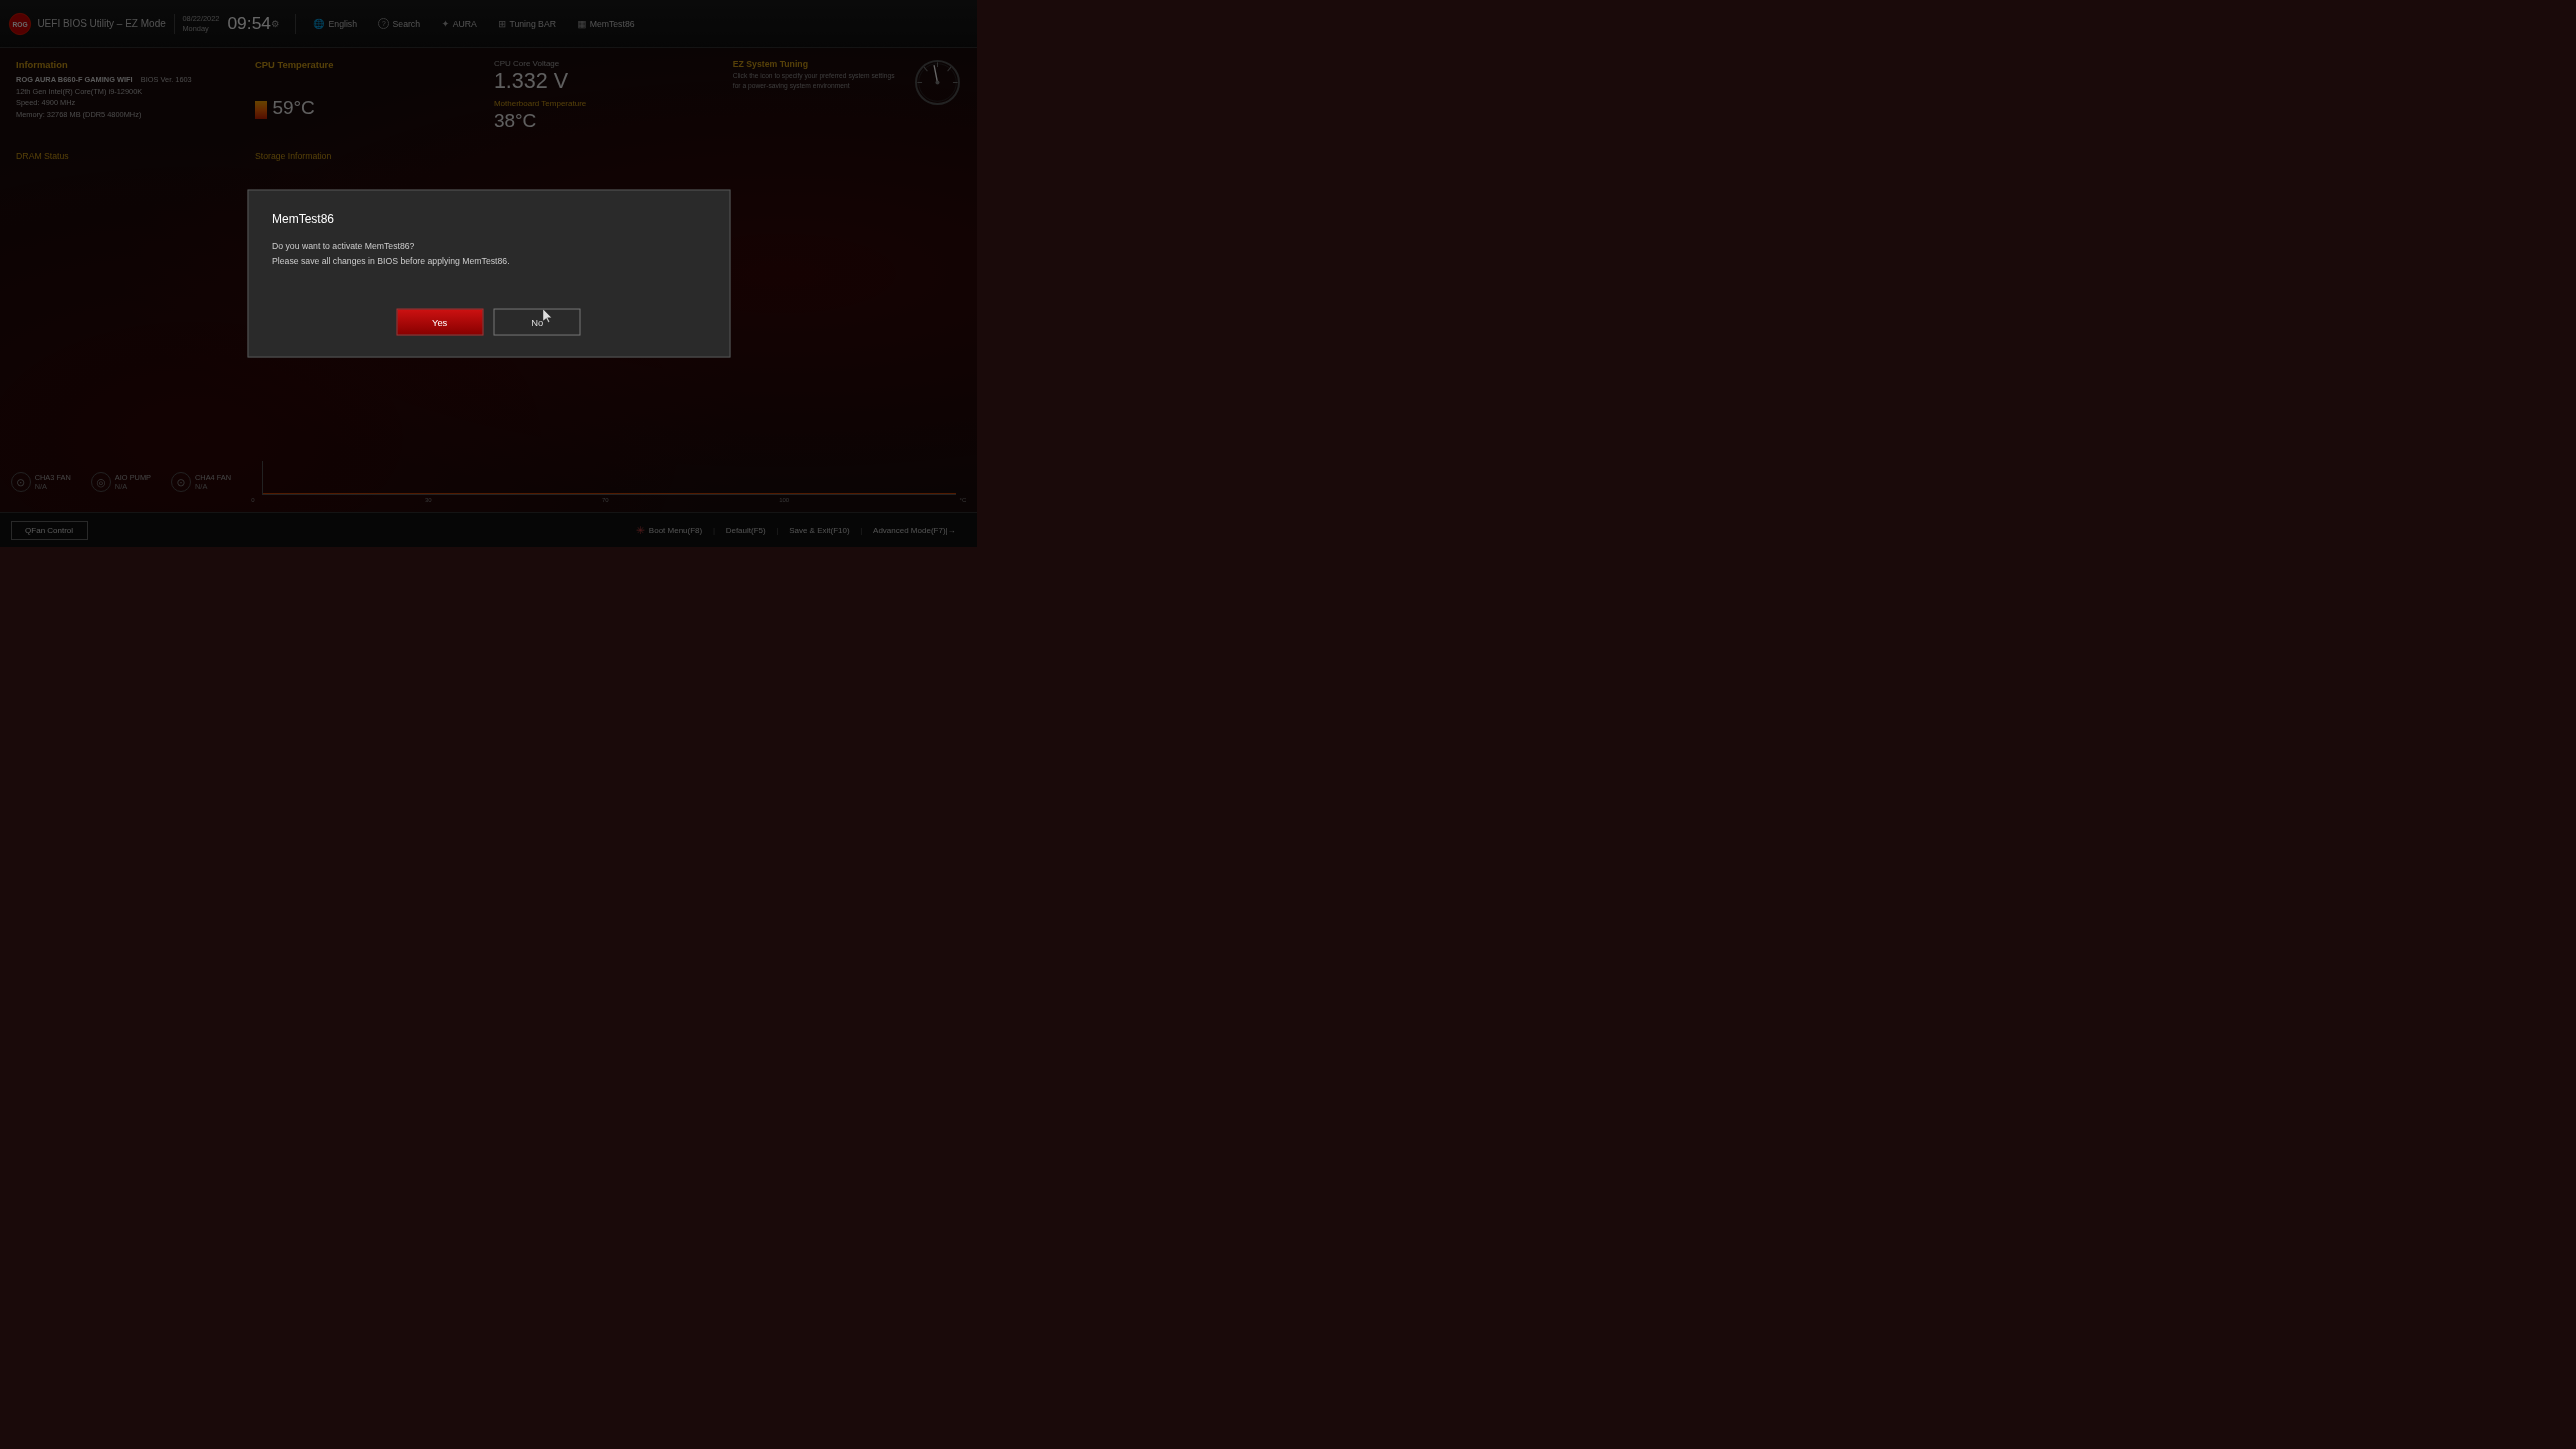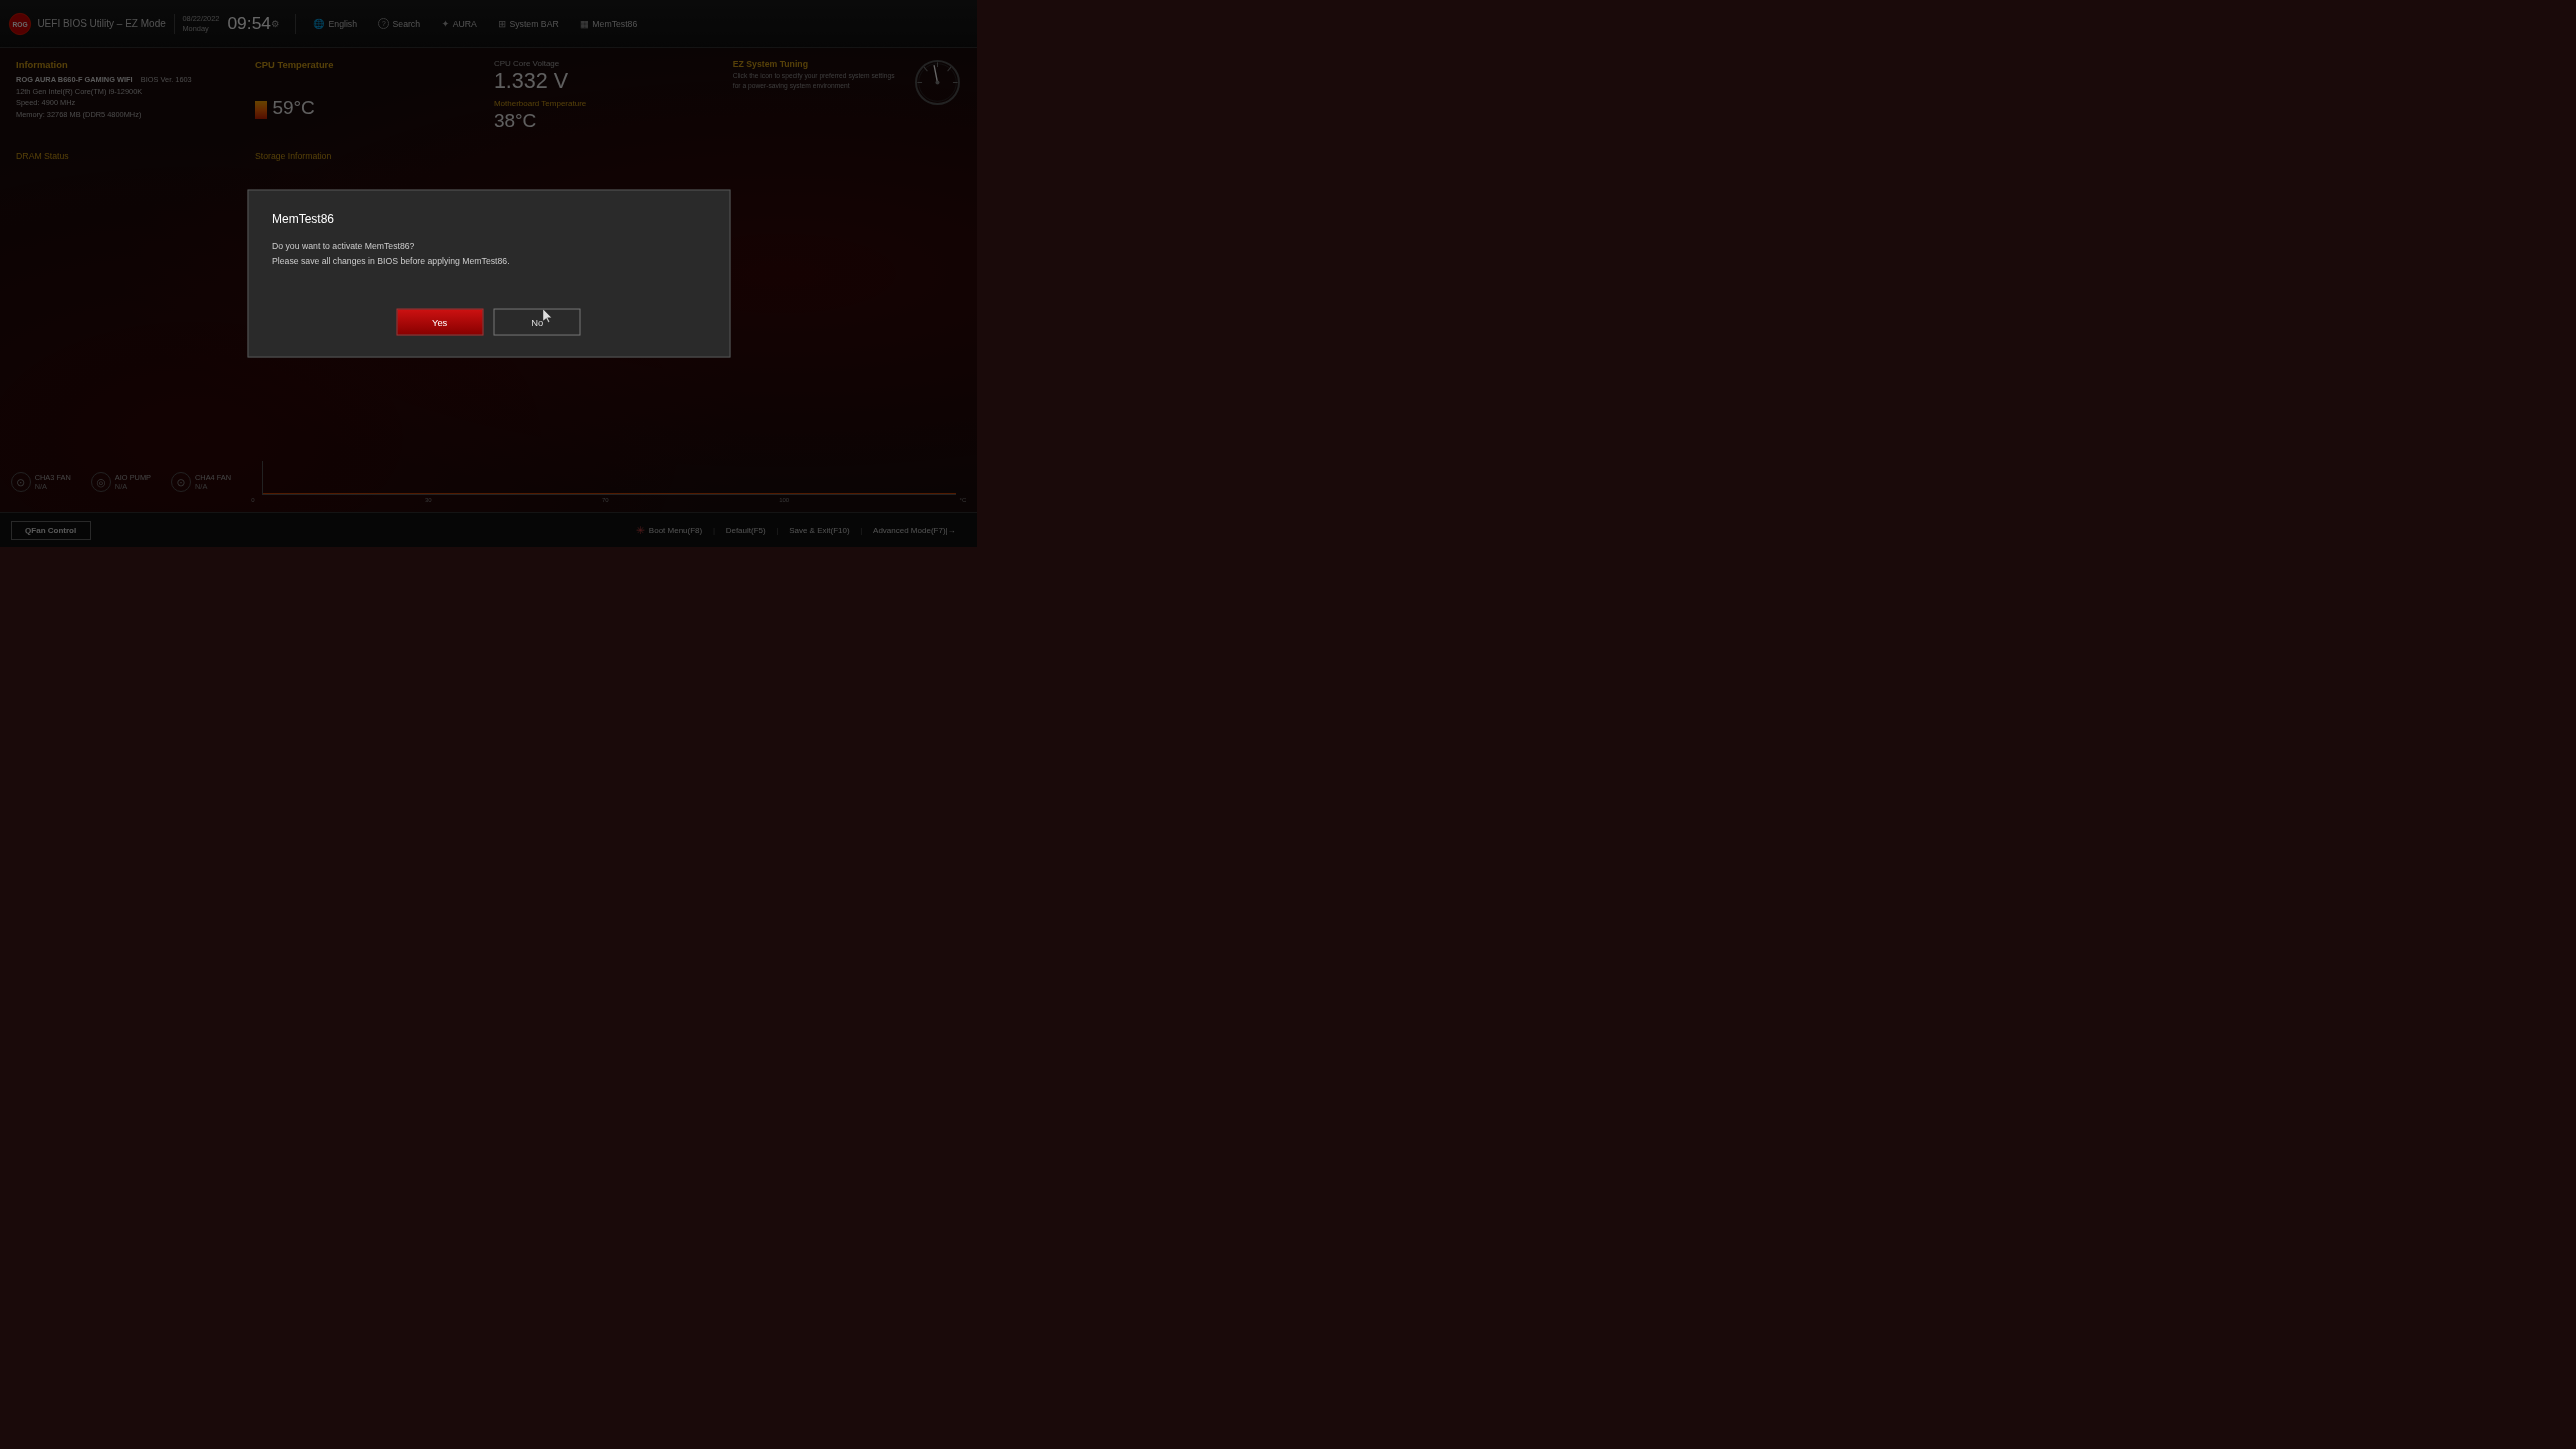--- a/index.html
+++ b/index.html
@@ -360,21 +360,20 @@
       align-items: center;
     }
 
     .qfan-btn {
       border: 0.7px solid #666;
       padding: 4px 13.4px;
       color: #ddd;
       font-size: 8px;
       cursor: pointer;
       background: transparent;
-      font-weight: bold;
     }
 
     .footer-right {
       display: flex;
       align-items: center;
       gap: 0;
       font-size: 8px;
       color: #ccc;
     }
 
@@ -455,21 +454,21 @@
     <div class="nav-item">
       <span class="nav-icon" style="border:0.7px solid #888;border-radius:50%;width:10.7px;height:10.7px;display:inline-flex;align-items:center;justify-content:center;font-size:6.7px;">?</span>
       <span>Search</span>
     </div>
     <div class="nav-item">
       <span class="nav-icon">✦</span>
       <span>AURA</span>
     </div>
     <div class="nav-item">
       <span class="nav-icon">⊞</span>
-      <span>System BAR</span>
+      <span>Tuning BAR</span>
     </div>
     <div class="nav-item">
       <span class="nav-icon">▦</span>
       <span>MemTest86</span>
     </div>
   </div>
 </div>
 
 <div class="main-content">
 

